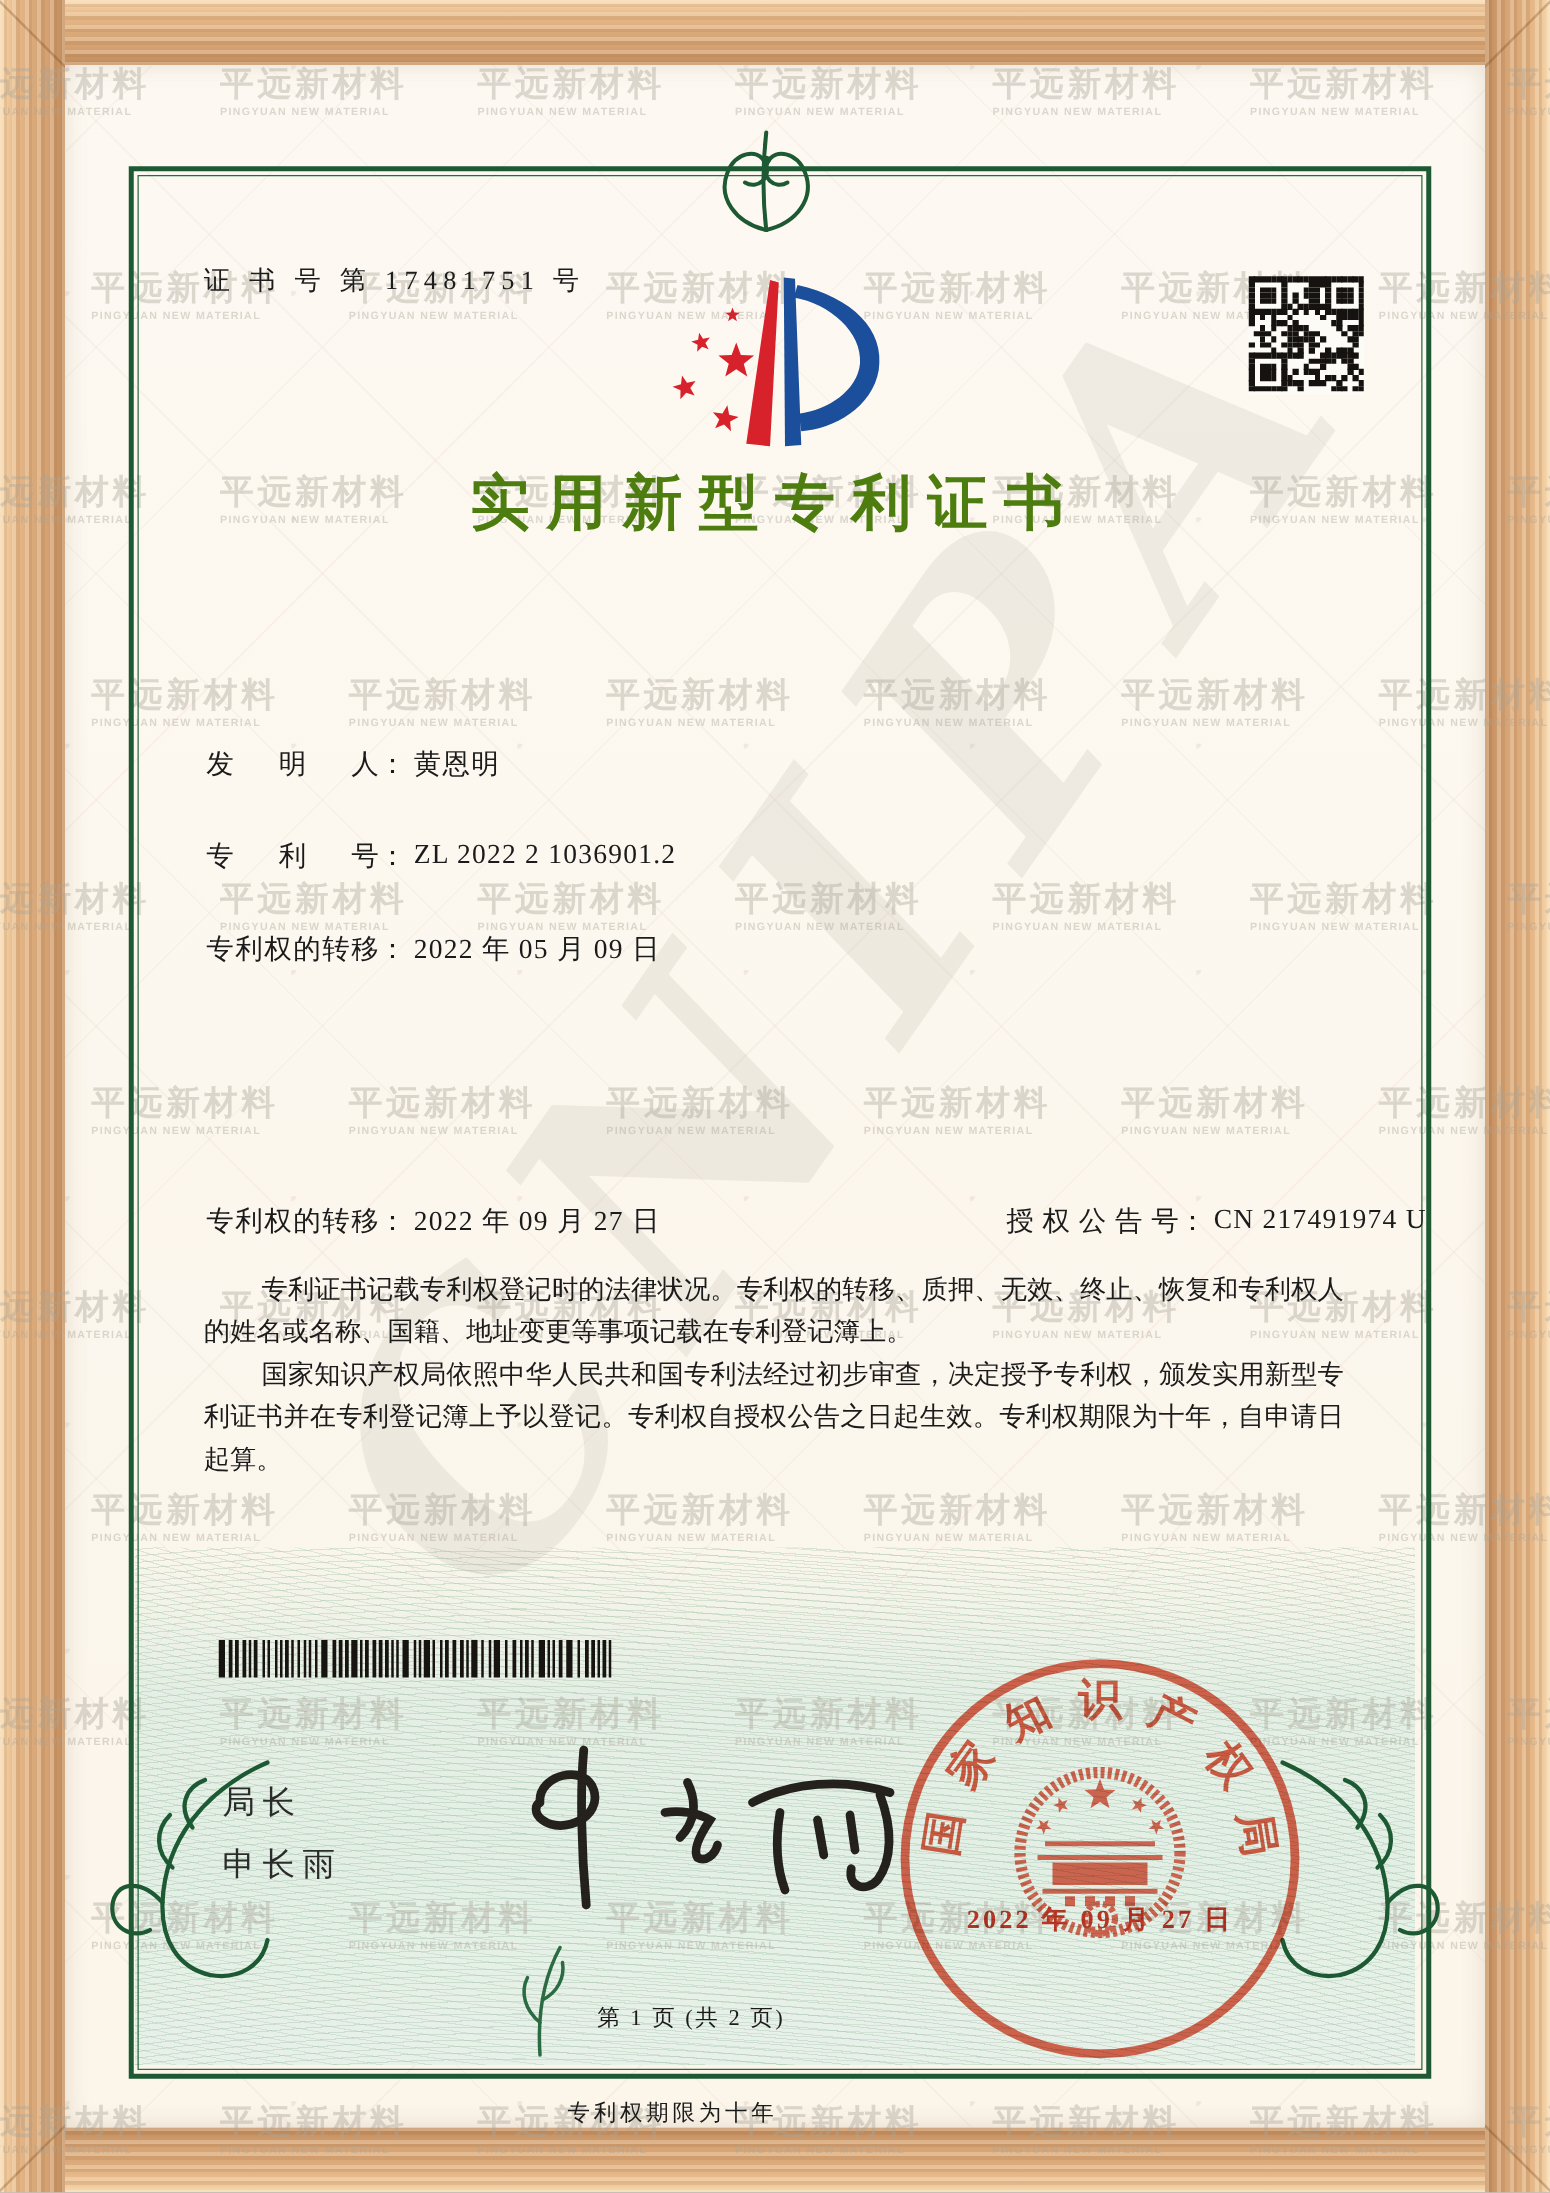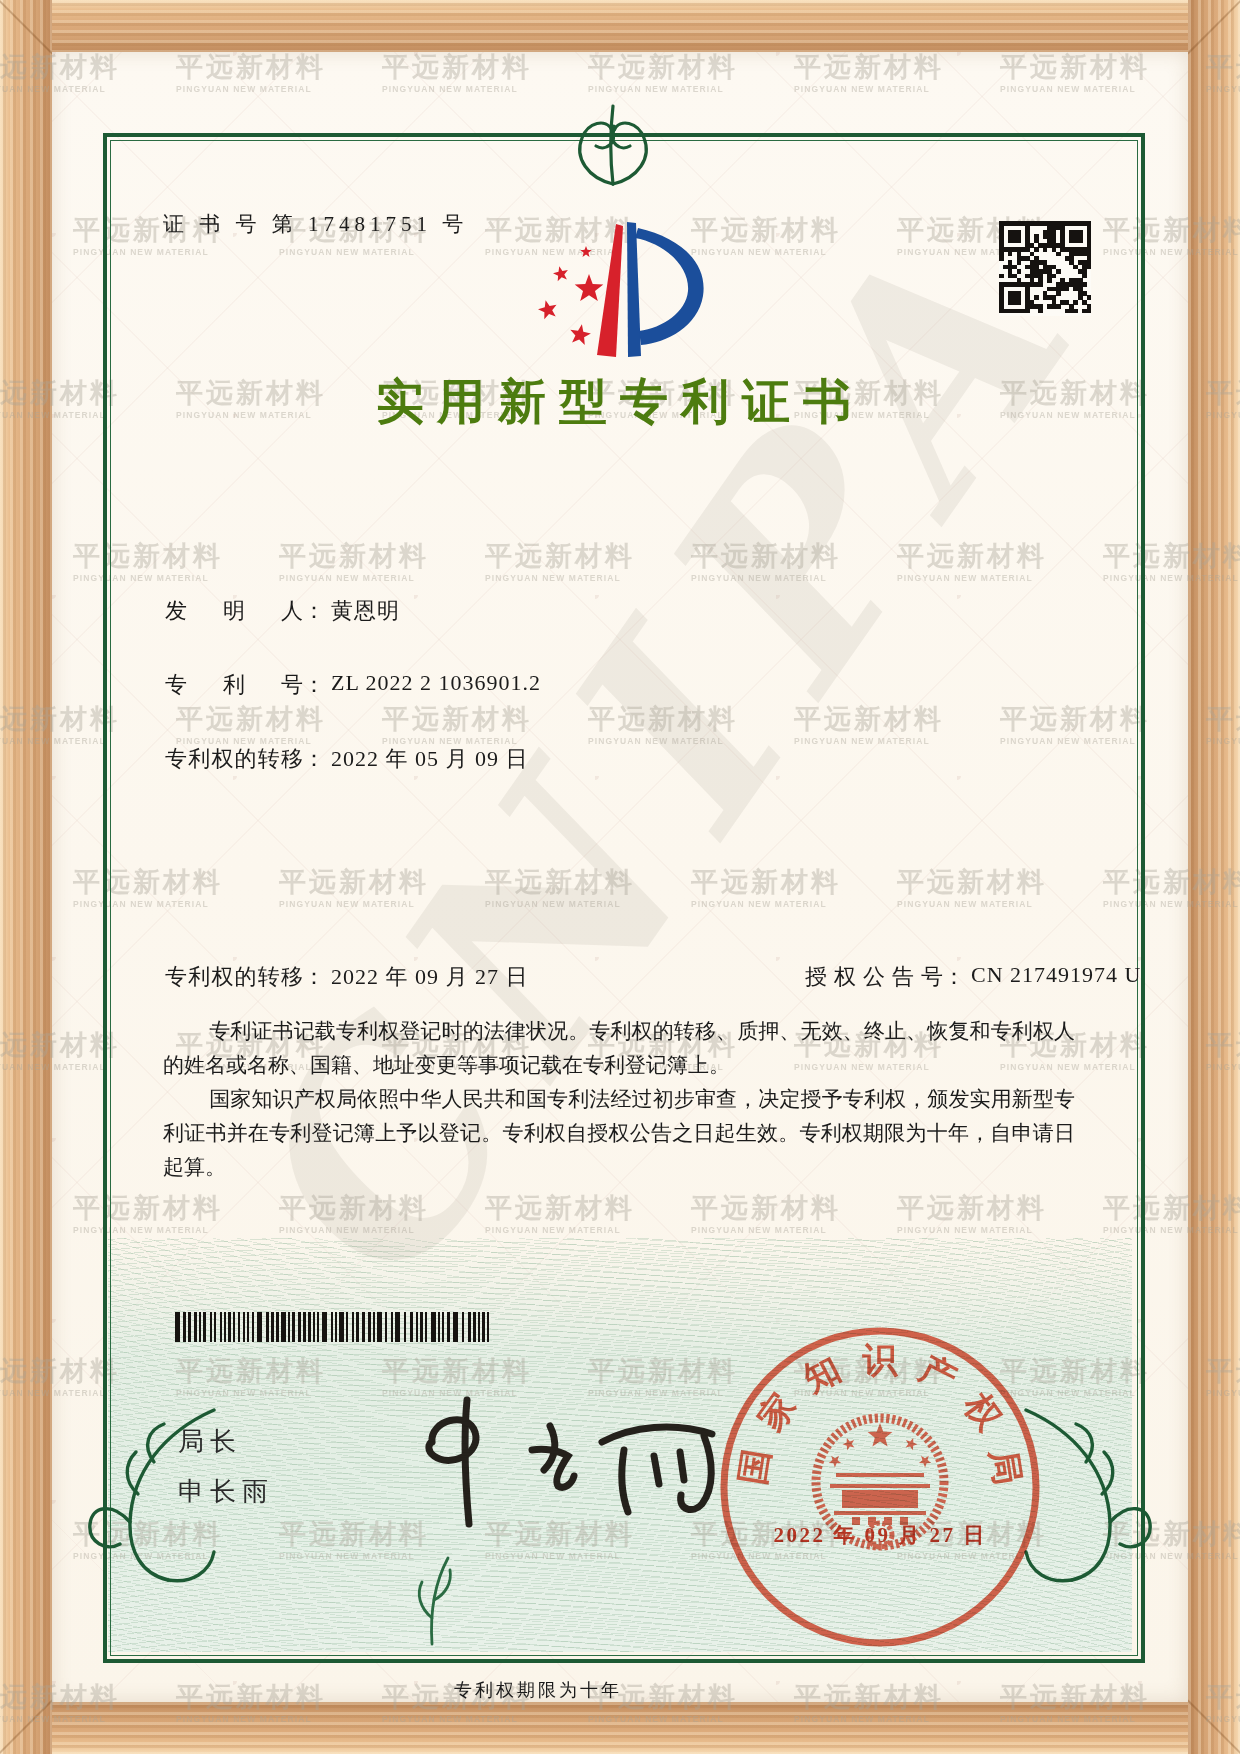--- a/index.html
+++ b/index.html
@@ -790,20 +790,21 @@
         <path d="M178,36 C186,52 184,68 172,80"></path>
         <path d="M160,60 C172,58 186,60 196,66 C188,78 182,90 186,96 C192,100 200,94 202,86"></path>
         <path d="M230,52 C260,36 302,32 340,44"></path>
         <path d="M252,60 C248,84 250,106 256,122"></path>
         <path d="M332,46 C342,72 342,98 330,114 C321,124 306,120 309,105"></path>
         <path d="M282,66 L287,94"></path>
         <path d="M308,62 L312,90"></path>
       </g>
     </svg>
 
+    <div class="page-info">第 1 页 (共 2 页)</div>
     <div class="cont-note">专利权期限为十年</div>
   </div>
 
   <div class="seal" id="seal">
     <svg width="340" height="340" viewBox="0 0 340 340">
       <circle cx="170" cy="170" r="156" fill="none" stroke="#e0523a" stroke-width="7" opacity="0.88"></circle>
       <g stroke="#e0523a" fill="#e0523a" opacity="0.85">
         <circle cx="170" cy="165" r="64" fill="none" stroke-width="9" stroke-dasharray="3.2 2.6"></circle>
         <g id="emblem-stars">
             <polygon points="170.0,106.0 173.2,114.6 182.4,115.0 175.2,120.7 177.6,129.5 170.0,124.5 162.4,129.5 164.8,120.7 157.6,115.0 166.8,114.6" stroke="none"></polygon>

